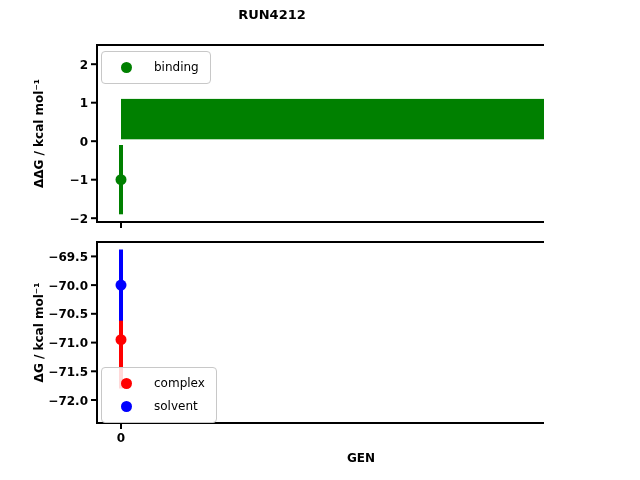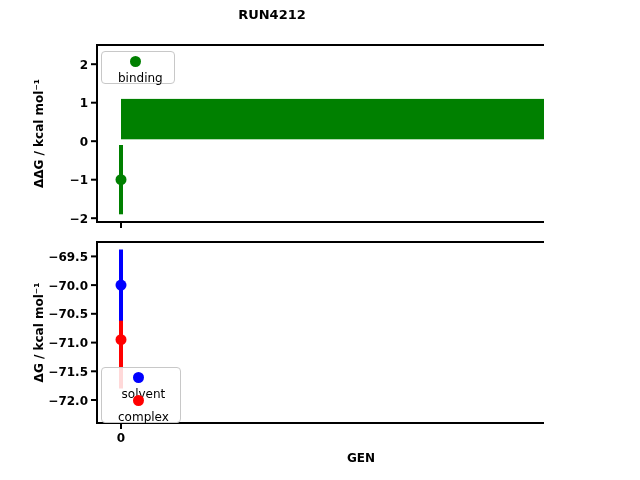--- a/index.html
+++ b/index.html
@@ -10,21 +10,21 @@
   .figure-title{
     position:absolute;top:7px;left:0;right:0;text-align:center;
     font-size:13px;font-weight:bold;color:#000;
   }
   #chart-svg{position:absolute;left:0;top:0;}
   .legend{
     position:absolute;background:rgba(255,255,255,0.85);
     border:1px solid #c8c8c8;border-radius:4px;
     padding:4px 11px 4px 6px;font-size:12px;color:#000;line-height:23px;
   }
-  .legend-item{display:flex;align-items:center;height:23px;flex-direction:column;}
+  .legend-item{display:flex;align-items:center;height:23px;}
   .handle{width:36px;display:flex;justify-content:center;align-items:center;}
   .legend-label{margin-left:10px;white-space:nowrap;}
   .dot{width:11px;height:11px;border-radius:50%;display:inline-block;}
   .dotted-line{width:34px;height:0;border-top:3px dotted #008000;display:inline-block;}
 </style>
 </head>
 <body>
 
 <div class="figure">
   <div class="figure-title">RUN4212</div>
@@ -93,24 +93,24 @@
       <span class="handle">
           <span class="dot" style="background: rgb(0, 128, 0);"></span>
         </span>
       <span class="legend-label">binding</span>
     </div>
   </div>
 
   <div class="legend" style="left:101px;top:367px">
     <div class="legend-item">
       <span class="handle">
+          <span class="dot" style="background: rgb(255, 0, 0);"></span>
+        </span>
+      <span class="legend-label">complex</span>
+    </div>
+    <div class="legend-item">
+      <span class="handle">
           <span class="dot" style="background: rgb(0, 0, 255);"></span>
         </span>
       <span class="legend-label">solvent</span>
-    </div>
-    <div class="legend-item">
-      <span class="handle">
-          <span class="dot" style="background: rgb(255, 0, 0);"></span>
-        </span>
-      <span class="legend-label">complex</span>
     </div>
   </div>
 </div>
 
 </body></html>

